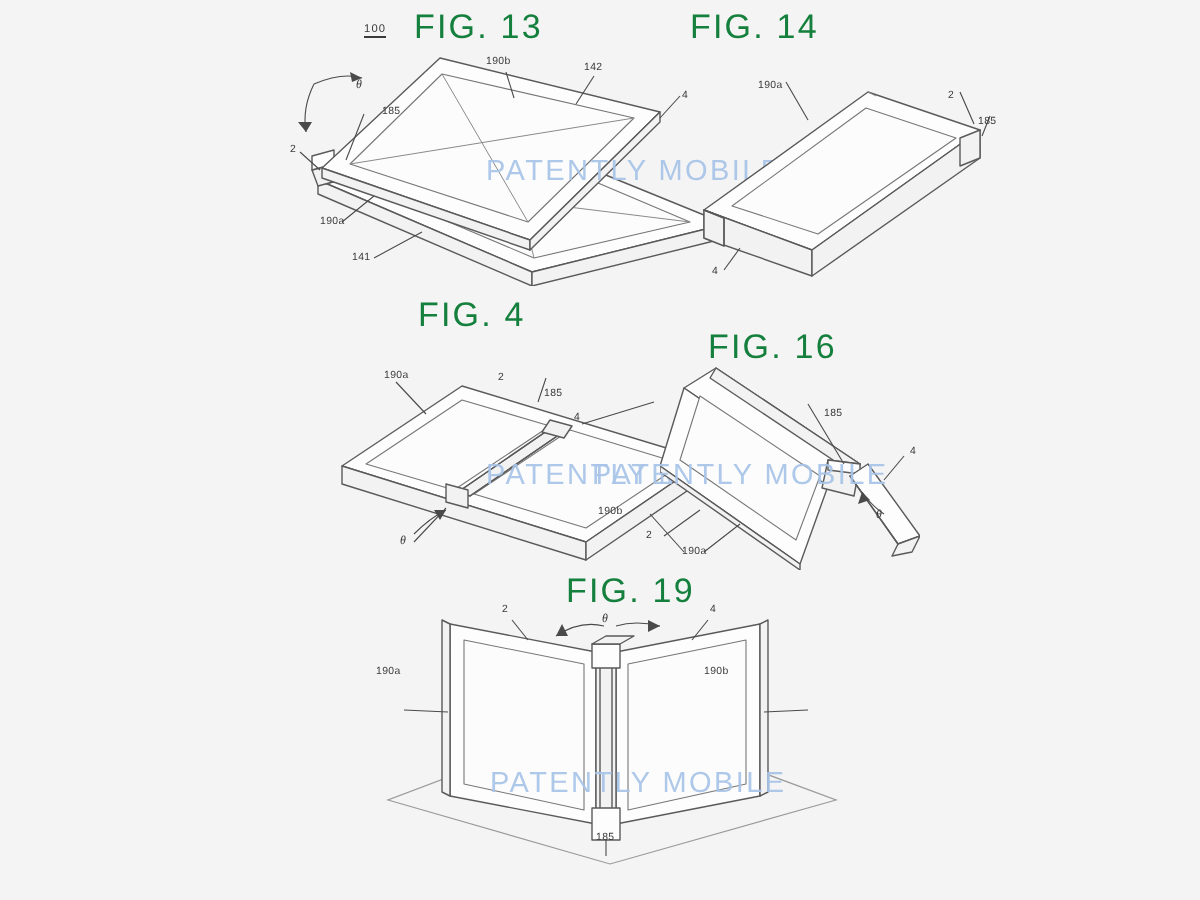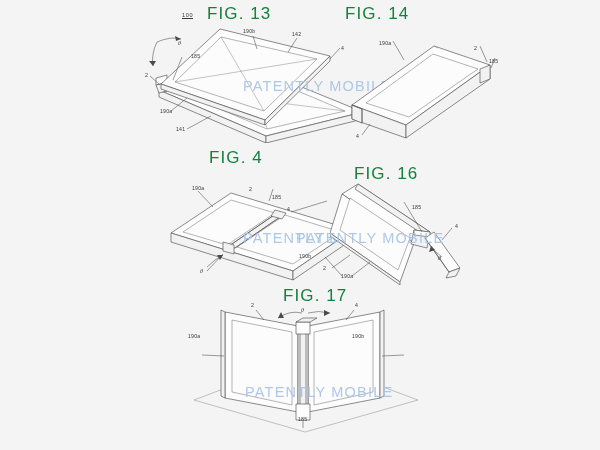--- a/index.html
+++ b/index.html
@@ -69,21 +69,21 @@
 </style>
 </head>
 <body>
 
 <div id="sheet">
 
   <div class="fig-title" style="left:207px; top:4px;">FIG. 13</div>
   <div class="fig-title" style="left:345px; top:4px;">FIG. 14</div>
   <div class="fig-title" style="left:209px; top:148px;">FIG. 4</div>
   <div class="fig-title" style="left:354px; top:148px;margin-top:16px;">FIG. 16</div>
-  <div class="fig-title" style="left:283px; top:286px;">FIG. 17</div>
+  <div class="fig-title" style="left:283px; top:286px;">FIG. 19</div>
 
   <div class="ref assy" style="left:182px; top:12px;">100</div>
 
   <svg width="240" height="115" viewBox="0 0 240 115" style="position:absolute; left:145px; top:28px;">
 
     <g>
 
       <polygon class="face" points="14,62 110,40 218,84 121,108"></polygon>
 
       <polygon class="face-d" points="14,62 14,69 121,115 121,108"></polygon>

